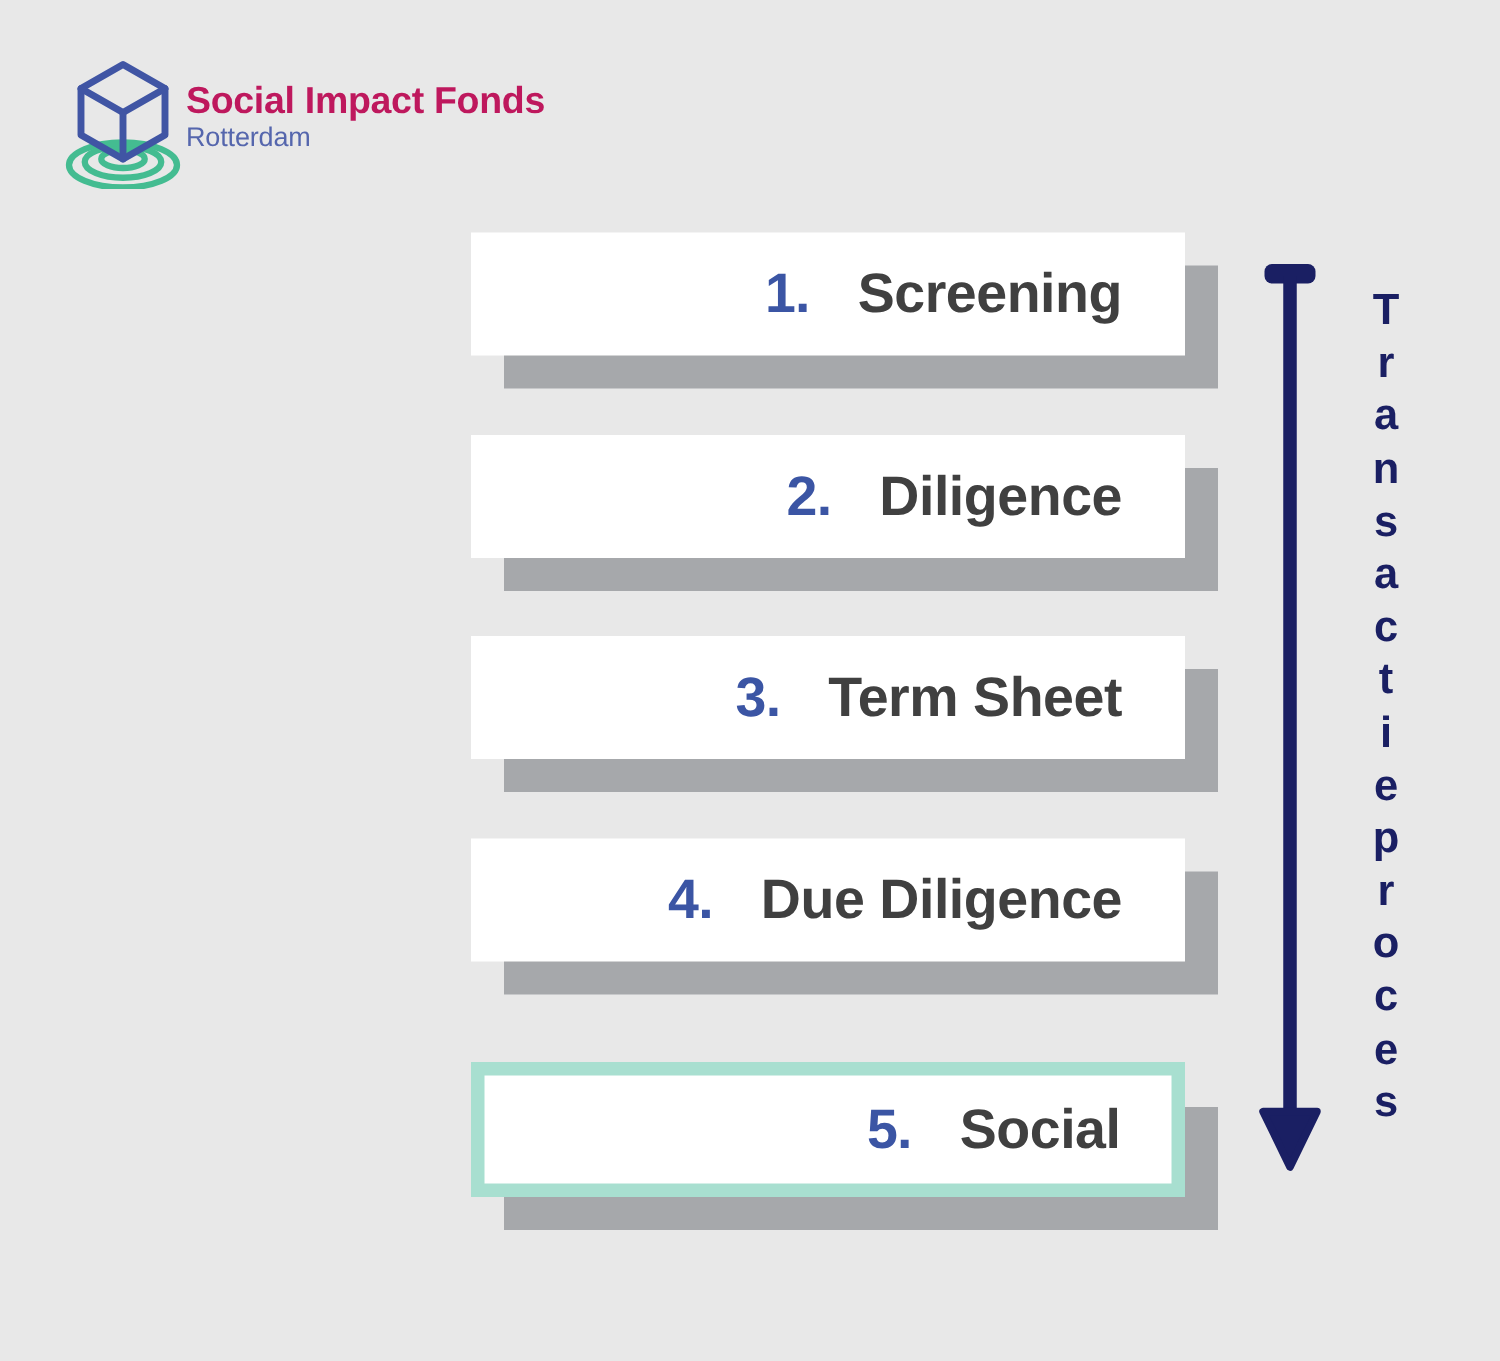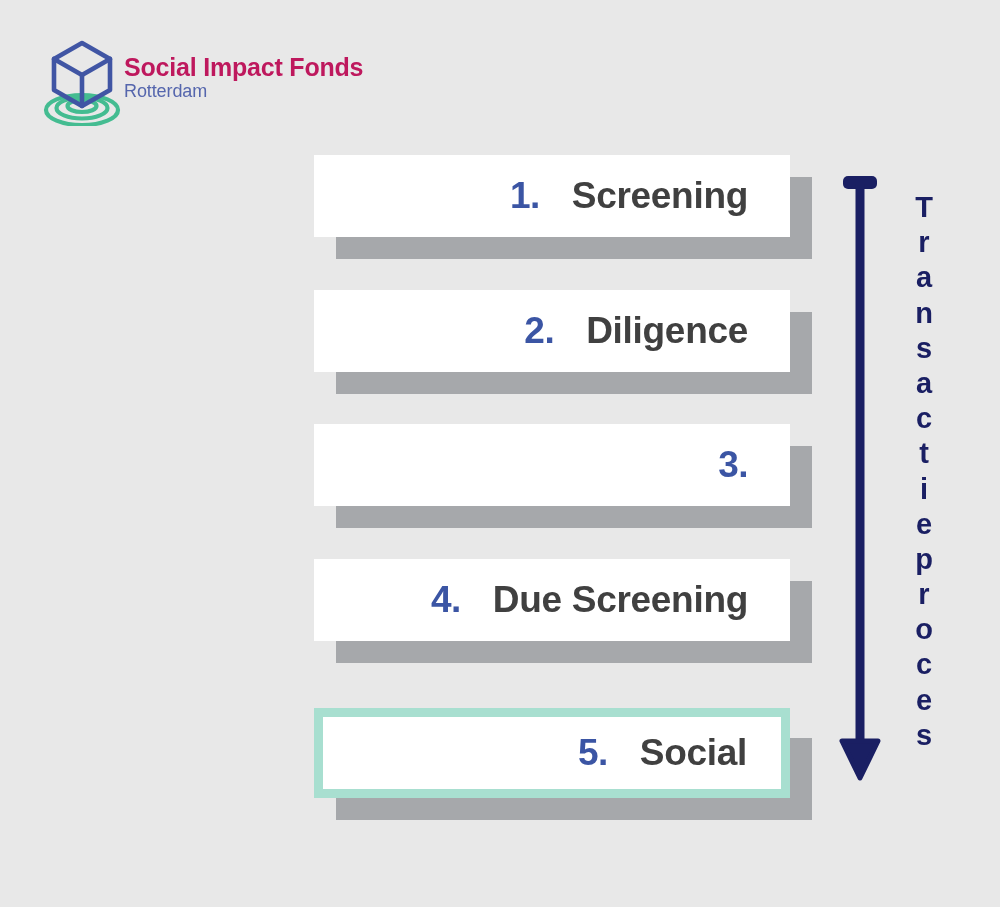--- a/index.html
+++ b/index.html
@@ -192,30 +192,31 @@
           <span class="step-label">Diligence</span>
         </div>
       </div>
     </div>
 
     <div class="step" style="top:424px;">
       <div class="step-shadow" style="height:82px;"></div>
       <div class="step-box" style="height:82px;">
         <div class="step-inner">
           <span class="step-num">3.</span>
+          <span class="step-label">Term Sheet</span>
         </div>
       </div>
     </div>
 
     <div class="step" style="top:559px;">
       <div class="step-shadow" style="height:82px;"></div>
       <div class="step-box" style="height:82px;">
         <div class="step-inner">
           <span class="step-num">4.</span>
-          <span class="step-label">Due Screening</span>
+          <span class="step-label">Due Diligence</span>
         </div>
       </div>
     </div>
 
     <div class="step" style="top:708px;">
       <div class="step-shadow" style="height:82px;top:30px;"></div>
       <div class="step-box highlight" style="height:90px;">
         <div class="step-inner" style="padding-right:34px;">
           <span class="step-num">5.</span>
           <span class="step-label">Social</span>

